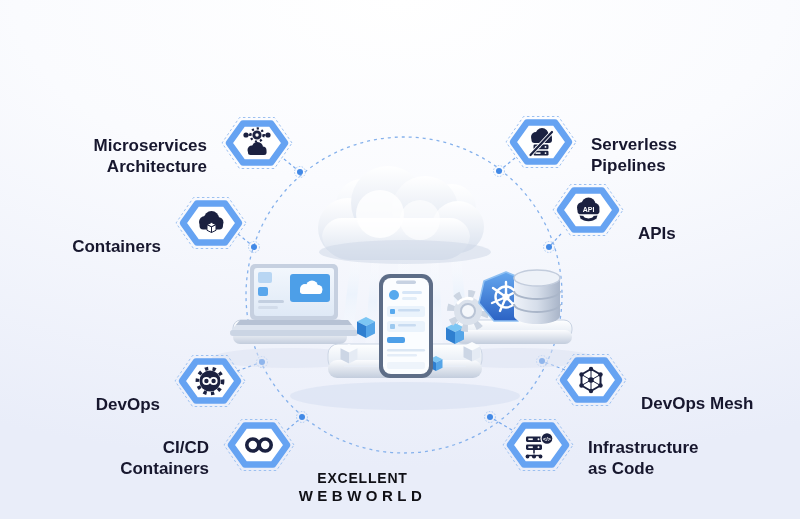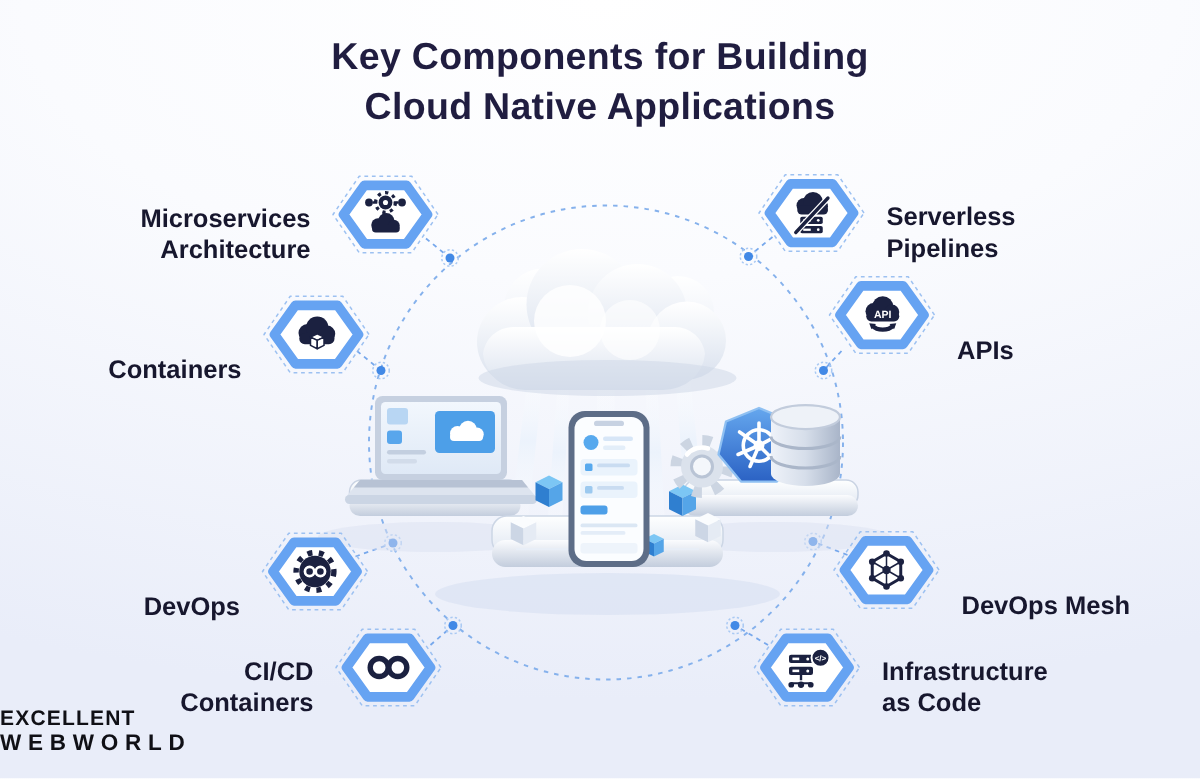--- a/index.html
+++ b/index.html
@@ -16,32 +16,30 @@
   }
   .bg-svg{position:absolute;left:0;top:0;z-index:1;}
   .component{position:absolute;z-index:3;display:flex;align-items:flex-end;gap:12px;height:68px;}
   .component .label{
     font-size:17px;font-weight:700;color:#17172e;line-height:1.2;white-space:pre-line;
   }
   .component.left .label{text-align:right;}
   .component.right .label{text-align:left;}
   .hexwrap{width:76px;height:68px;flex:0 0 76px;}
   .logo{
-    position:absolute;left:0;top:470px;width:725px;text-align:left;z-index:3;color:#101016;
+    position:absolute;left:0;top:470px;width:725px;text-align:center;z-index:3;color:#101016;
   }
   .logo .l1{font-size:14px;font-weight:800;letter-spacing:.8px;}
   .logo .l2{font-size:15px;font-weight:600;letter-spacing:4.5px;margin-top:1px;}
 </style>
 </head>
 <body>
 
 <div class="canvas">
 
-  <div class="title">Key Components for Building
-Cloud Native Applications</div>
 
   <svg class="bg-svg" width="800" height="519" viewBox="0 0 800 519">
     <defs>
       <linearGradient id="cloudGrad" x1="0" y1="0" x2="0" y2="1">
         <stop offset="0" stop-color="#ffffff"></stop>
           <stop offset="1" stop-color="#d9e1ee"></stop>
       </linearGradient>
       <linearGradient id="cloudGrad2" x1="0" y1="0" x2="0" y2="1">
         <stop offset="0" stop-color="#ffffff"></stop>
           <stop offset="1" stop-color="#e9eef7"></stop>

